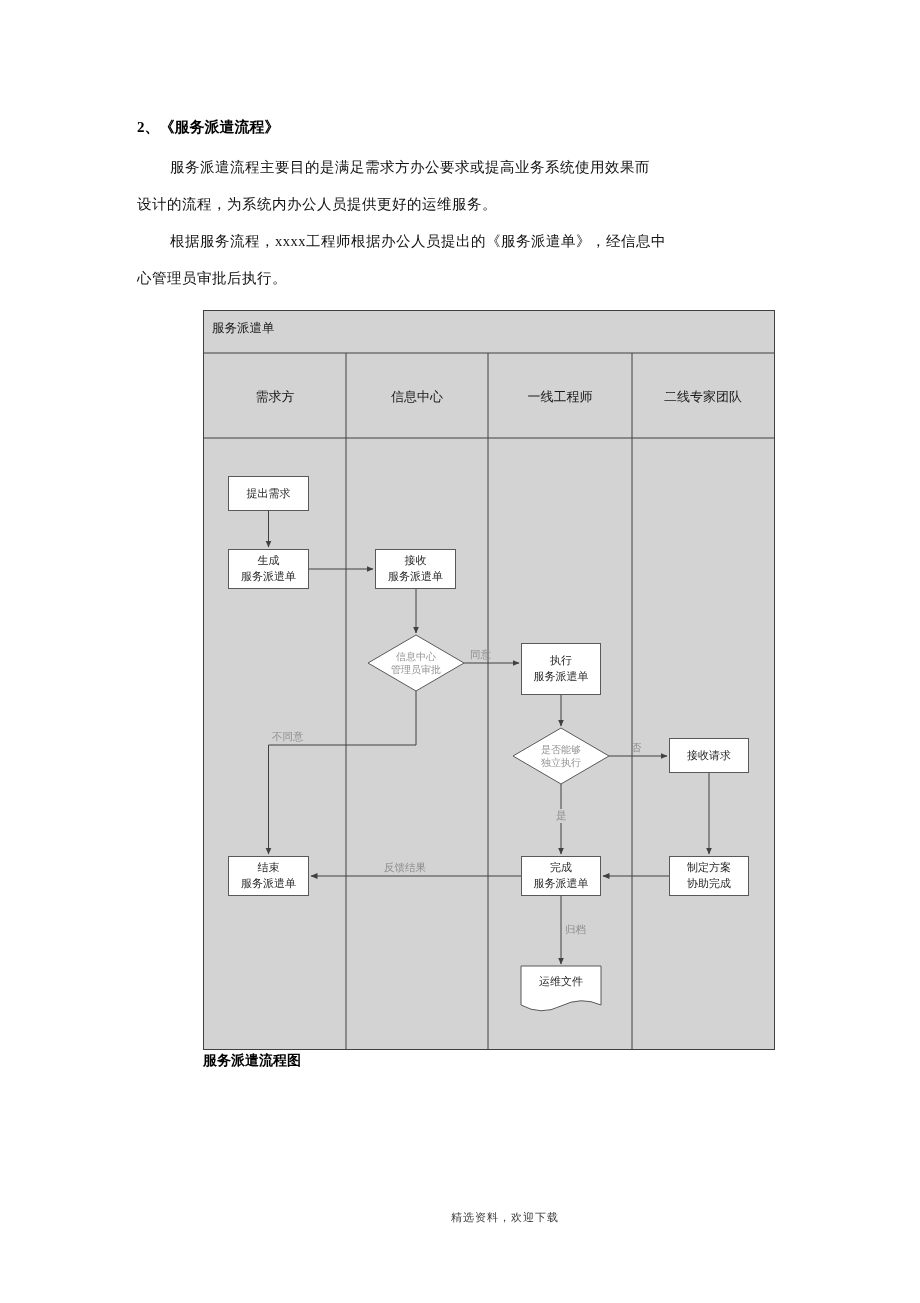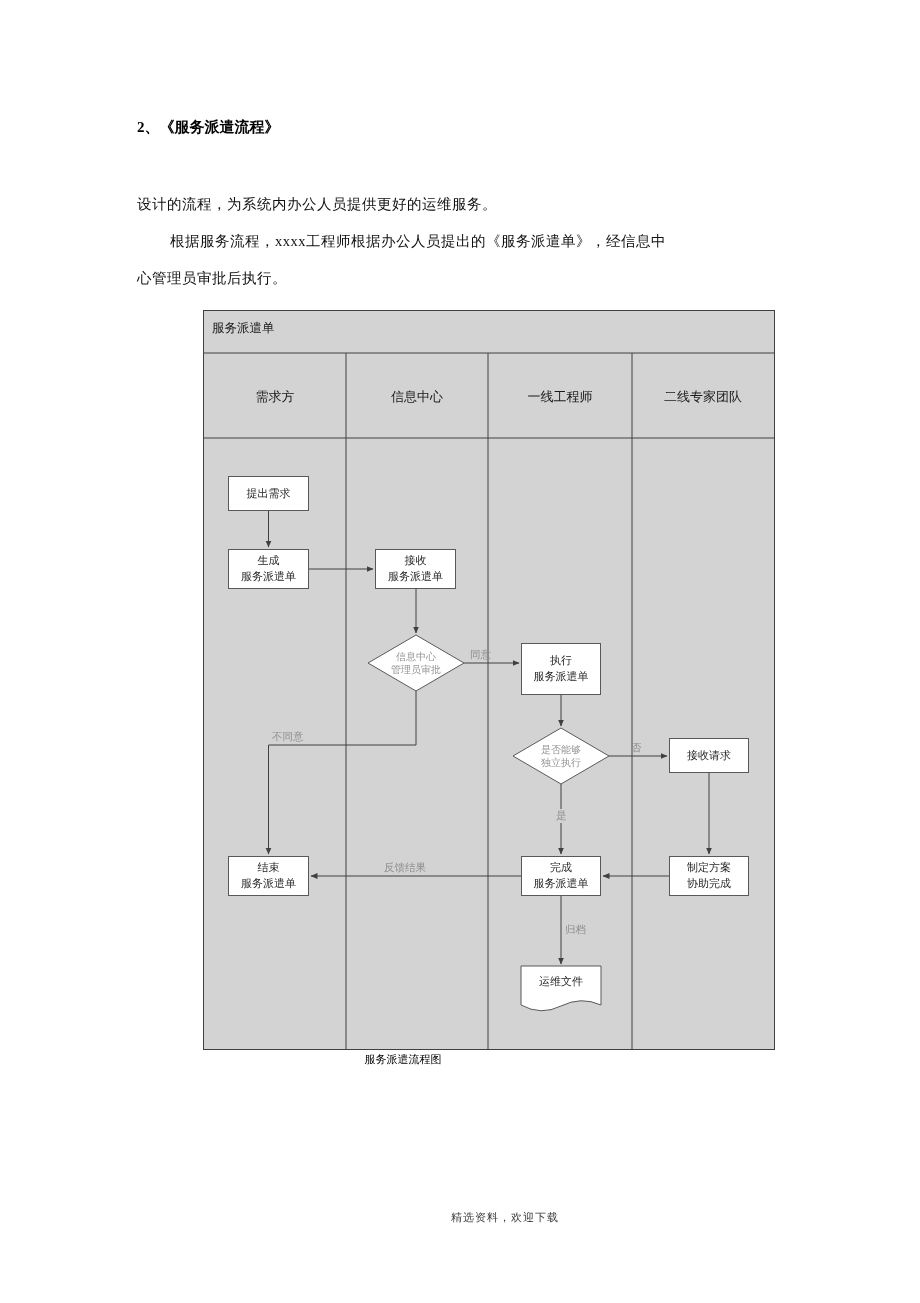--- a/index.html
+++ b/index.html
@@ -31,29 +31,30 @@
     font-size:10px;line-height:1.35;color:#949494;white-space:pre-line;
   }
   .doc-text{
     position:absolute;display:flex;align-items:flex-start;justify-content:center;
     font-size:11px;color:#262626;padding-top:8px;box-sizing:border-box;
   }
   .edge-label{
     position:absolute;font-size:10.5px;color:#8e8e8e;white-space:nowrap;
   }
   .edge-label.on-line{background:#d3d3d3;padding:0 2px;}
-  .caption{font-size:11px;color:#000;text-align:center;}
+  .caption{font-size:14px;color:#000;text-align:left;font-weight:bold;}
   .footer{font-size:11px;color:#3a3a3a;text-align:center;letter-spacing:1px;}
 </style>
 </head>
 <body>
 
 <div class="page">
 
   <div class="abs heading" style="left:137px;top:118px;">2、《服务派遣流程》</div>
+  <div class="abs bodyline" style="left:170px;top:158px;">服务派遣流程主要目的是满足需求方办公要求或提高业务系统使用效果而</div>
   <div class="abs bodyline" style="left:137px;top:195px;">设计的流程，为系统内办公人员提供更好的运维服务。</div>
   <div class="abs bodyline" style="left:170px;top:232px;">根据服务流程，xxxx工程师根据办公人员提出的《服务派遣单》，经信息中</div>
   <div class="abs bodyline" style="left:137px;top:269px;">心管理员审批后执行。</div>
 
   <div class="chart">
 
     <svg width="570" height="738" viewBox="0 0 570 738">
       <defs>
         <marker id="arrow" markerWidth="9" markerHeight="8" refX="6.5" refY="3" orient="auto" markerUnits="userSpaceOnUse">
           <path d="M0,0 L7,3 L0,6 Z" fill="#404040"></path>

